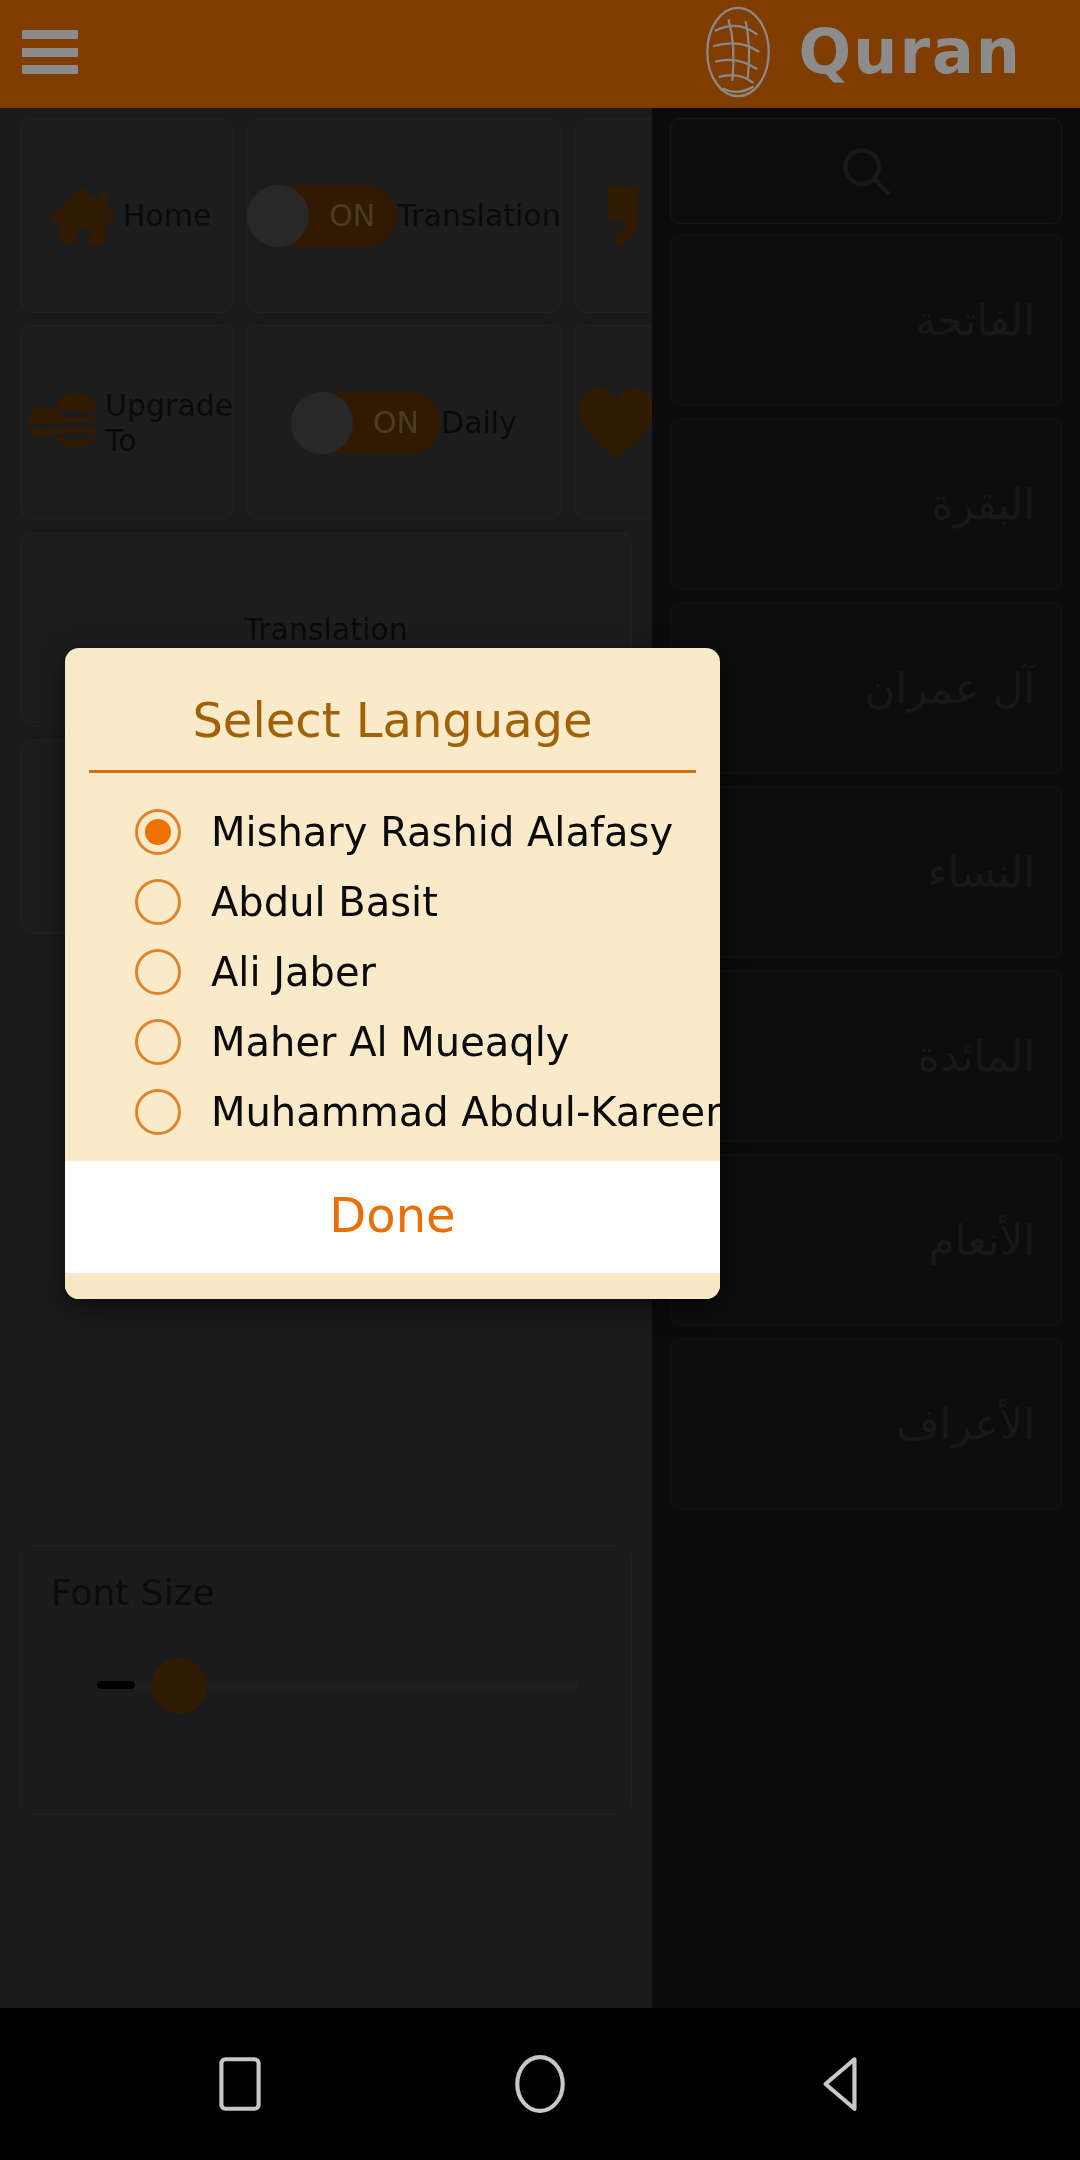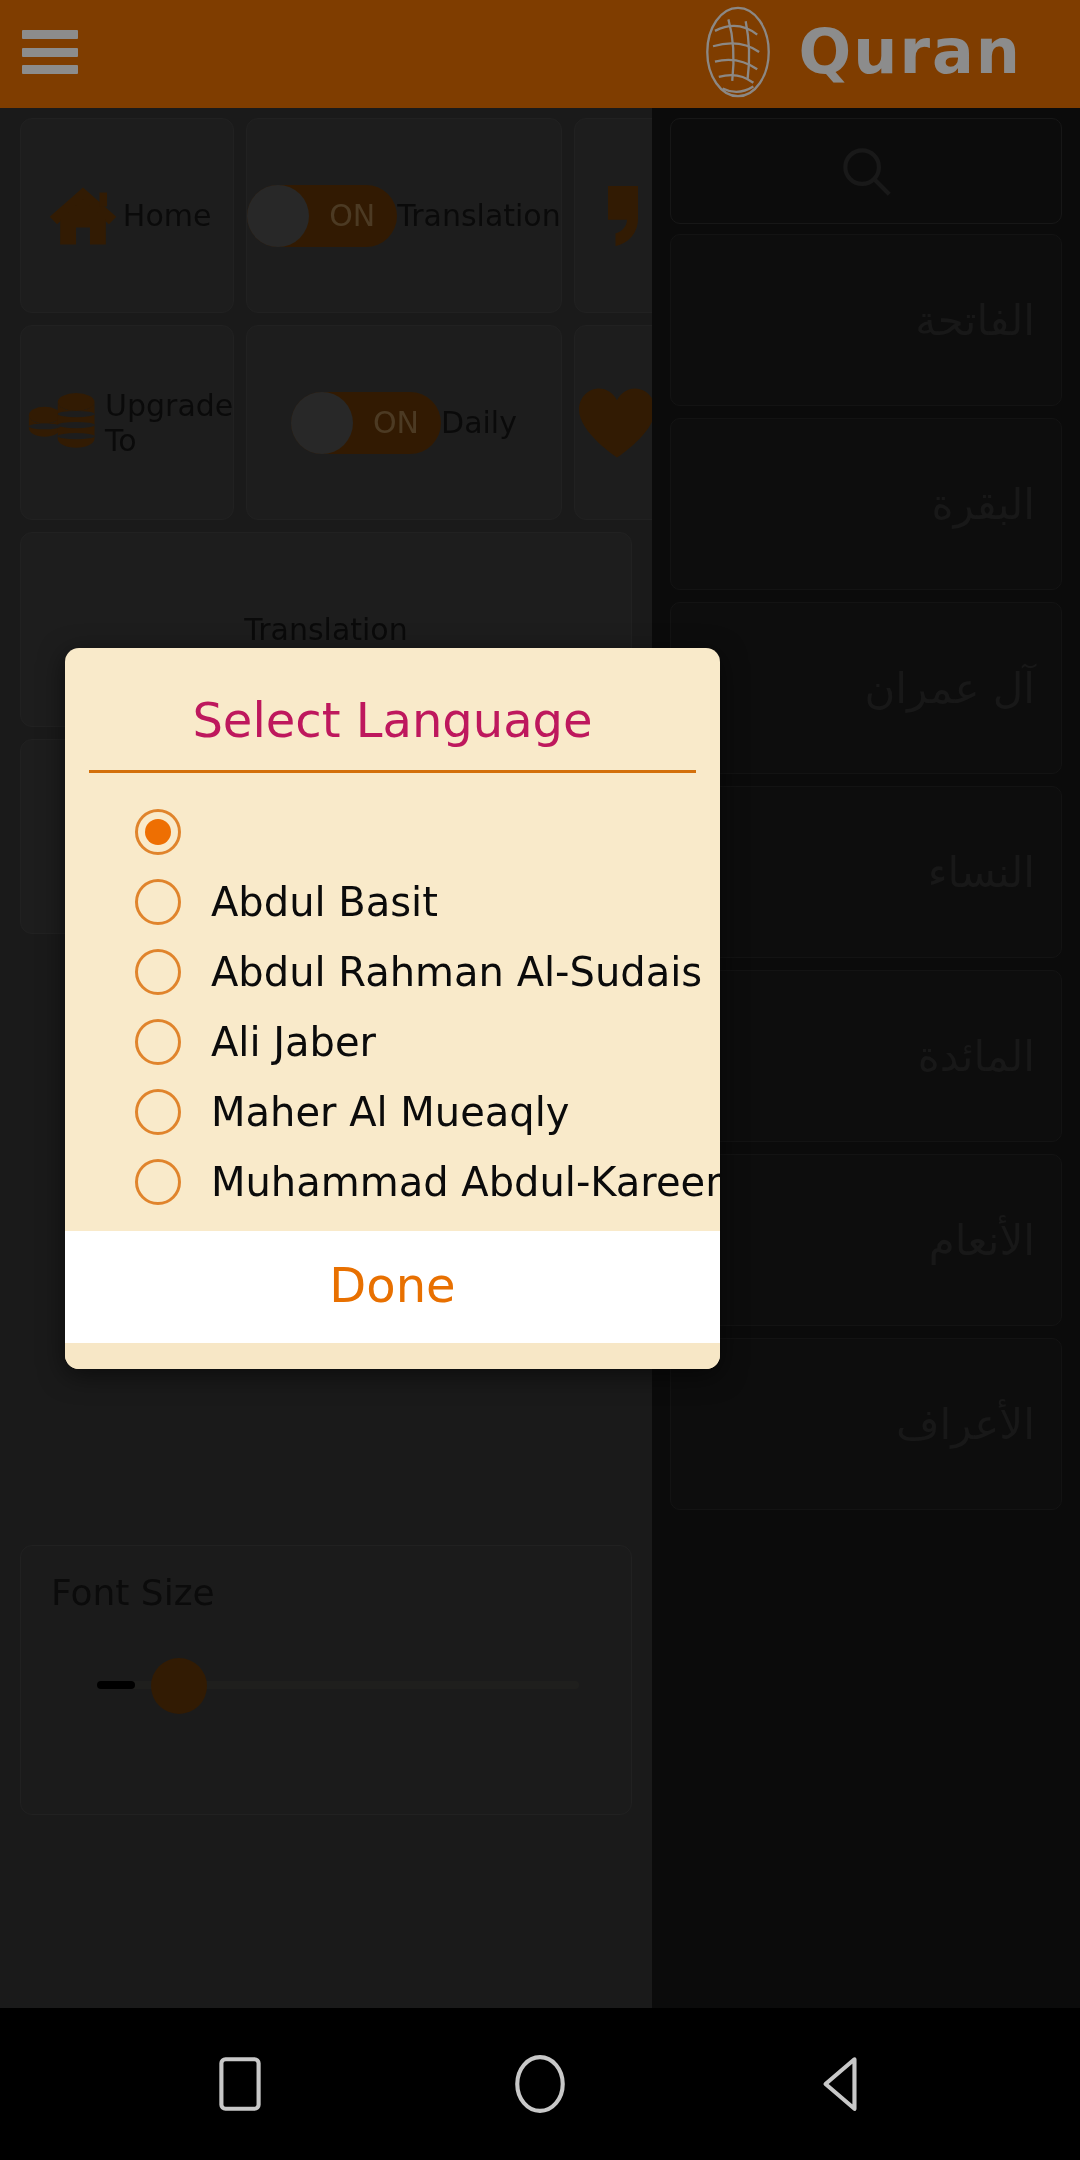--- a/index.html
+++ b/index.html
@@ -245,21 +245,21 @@
     position: absolute;
     left: 65px; top: 648px;
     width: 655px;
     z-index: 50;
     border-radius: 14px;
     overflow: hidden;
     background: #F9EACA;
     box-shadow: 0 6px 26px rgba(0,0,0,.55);
   }
   .dialog-title {
-    color: #be185d;
+    color: #a16207;
     font-size: 48px;
     text-align: center;
     padding: 44px 0 22px 0;
     font-family: "DejaVu Sans", sans-serif;
   }
   .dialog-rule {
     height: 3px;
     background: #D4700B;
     margin: 0 24px 16px 24px;
   }
@@ -474,28 +474,25 @@
   </div>
 
   <div class="scrim"></div>
 
   <div class="dialog">
     <div class="dialog-title">Select Language</div>
     <div class="dialog-rule"></div>
     <div class="option-list" id="option-list">
         <div class="option">
           <span class="radio checked"></span>
+          <span class="option-label">Mishary Rashid Alafasy</span>
         </div>
         <div class="option">
           <span class="radio"></span>
           <span class="option-label">Abdul Basit</span>
-        </div>
-        <div class="option">
-          <span class="radio"></span>
-          <span class="option-label">Abdul Rahman Al-Sudais</span>
         </div>
         <div class="option">
           <span class="radio"></span>
           <span class="option-label">Ali Jaber</span>
         </div>
         <div class="option">
           <span class="radio"></span>
           <span class="option-label">Maher Al Mueaqly</span>
         </div>
         <div class="option">

